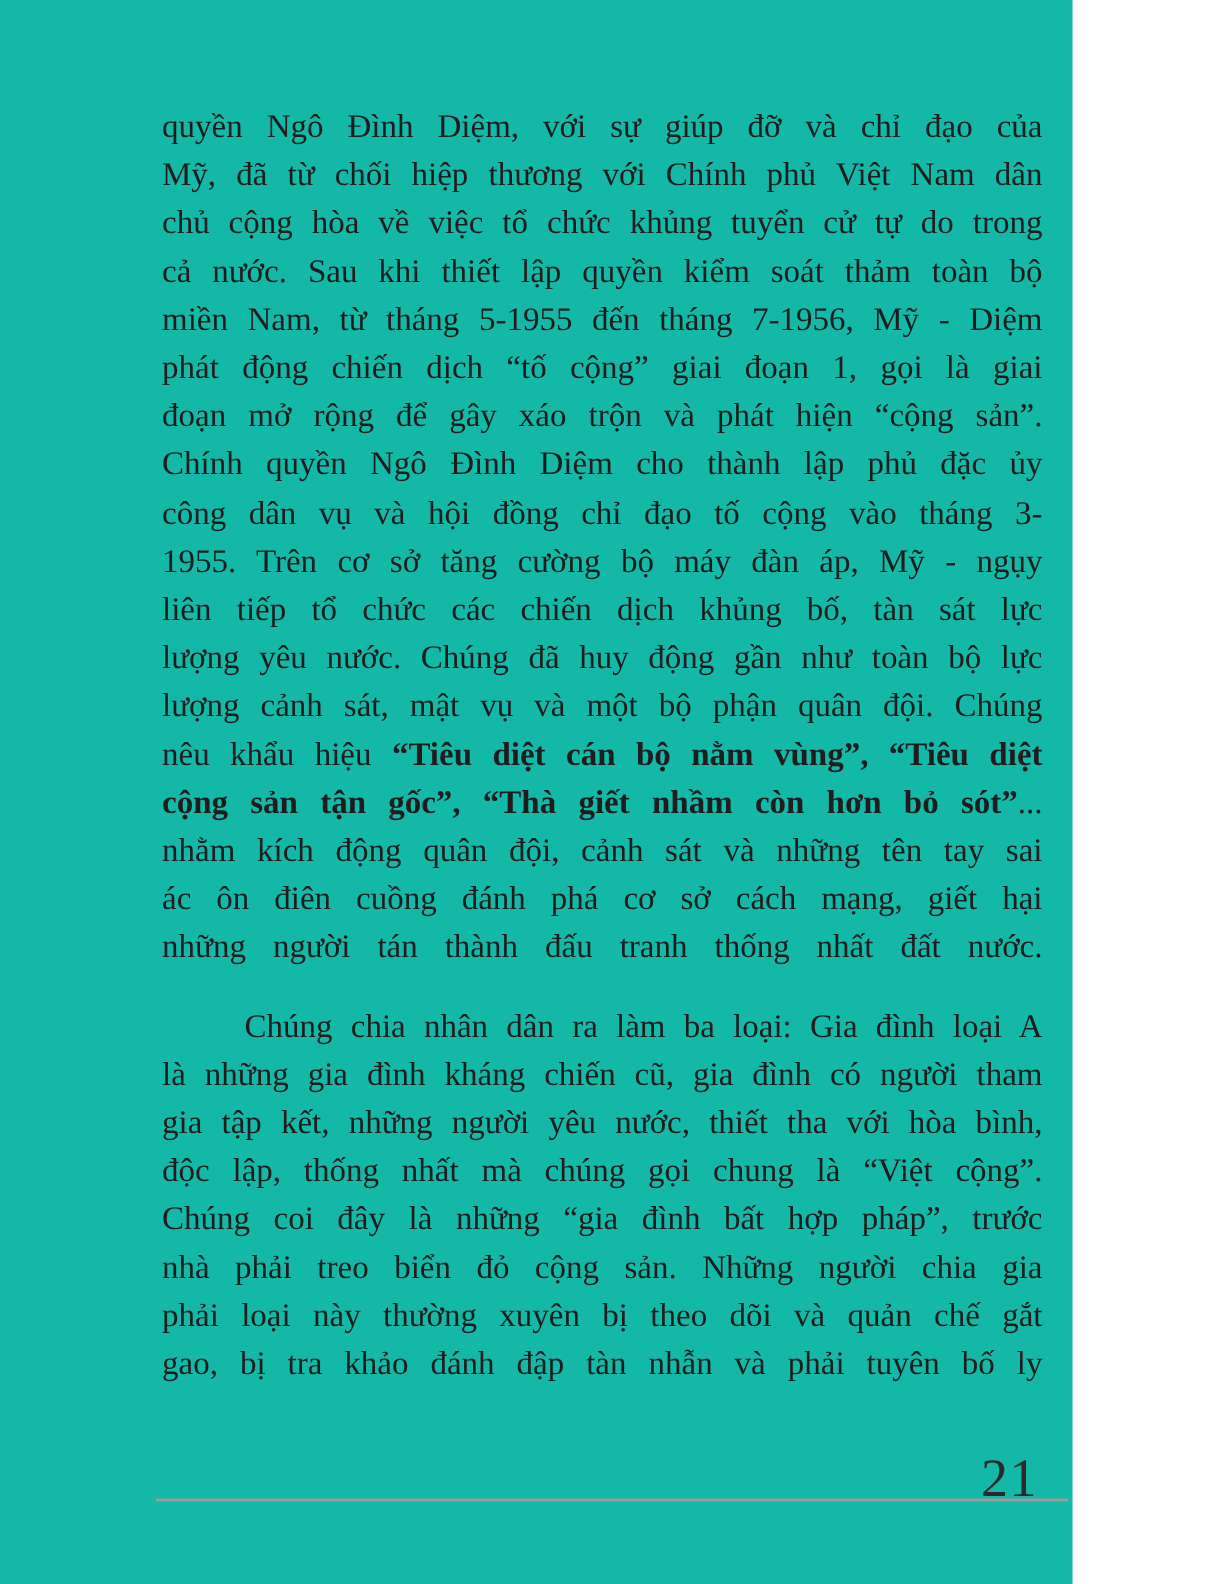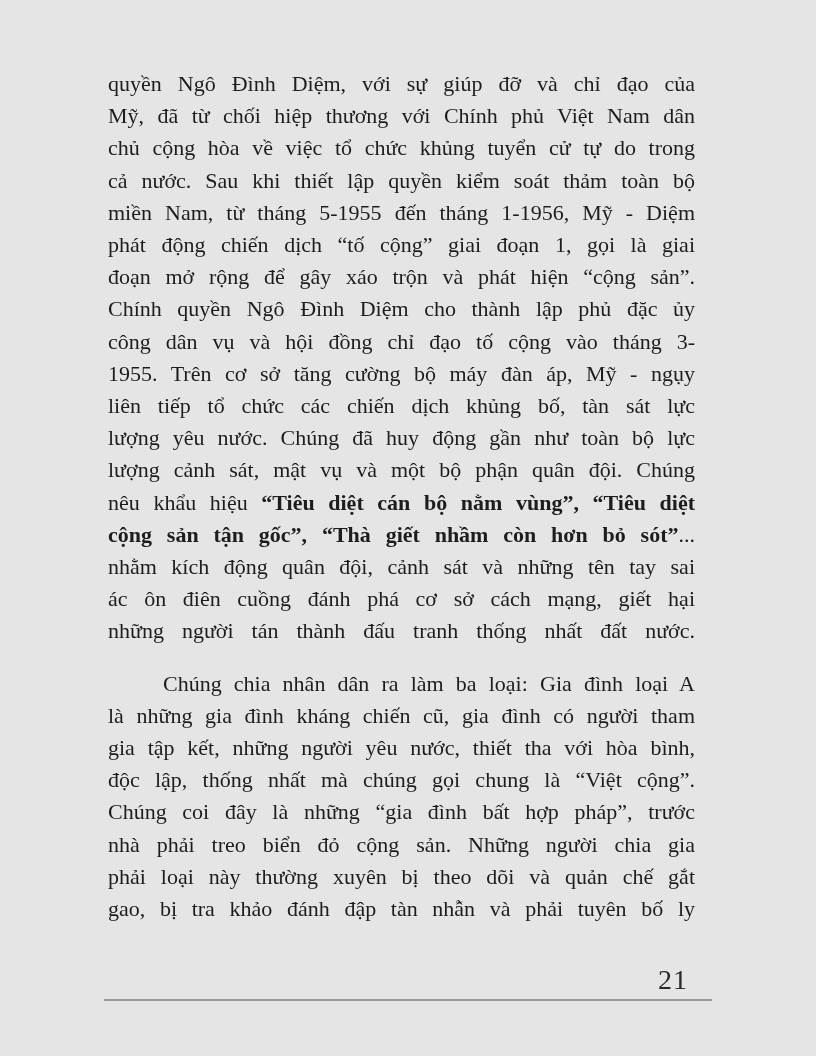--- a/index.html
+++ b/index.html
@@ -1,20 +1,20 @@
 <!DOCTYPE html>
 <html><head>
 <meta charset="utf-8">
 <style>
   html, body { margin: 0; padding: 0; }
   .page {
     position: relative;
-    width: 816px;
+    width: 715px;
     height: 1056px;
-    background: #e5e5e5;
+    background: #14b8a6;
     font-family: "Liberation Serif", "DejaVu Serif", serif;
     color: #1d1d1d;
     overflow: hidden;
   }
   .text-block {
     position: absolute;
     left: 108px;
     top: 68px;
     width: 587px;
     font-size: 22px;
@@ -36,36 +36,36 @@
     width: 608px;
     height: 0;
     border-top: 2px solid #9b9b9b;
   }
   .page-number {
     position: absolute;
     left: 645px;
     top: 964px;
     width: 56px;
     text-align: center;
-    font-size: 28px;
+    font-size: 36px;
     color: #2a2a2a;
     letter-spacing: 1px;
   }
 </style>
 </head>
 <body>
 
 <div class="page">
   <div class="text-block">
       <div class="paragraph">
         <div class="text-line"><span>quyền Ngô Đình Diệm, với sự giúp đỡ và chỉ đạo của</span></div>
         <div class="text-line"><span>Mỹ, đã từ chối hiệp thương với Chính phủ Việt Nam dân</span></div>
         <div class="text-line"><span>chủ cộng hòa về việc tổ chức khủng tuyển cử tự do trong</span></div>
         <div class="text-line"><span>cả nước. Sau khi thiết lập quyền kiểm soát thảm toàn bộ</span></div>
-        <div class="text-line"><span>miền Nam, từ tháng 5-1955 đến tháng 1-1956, Mỹ - Diệm</span></div>
+        <div class="text-line"><span>miền Nam, từ tháng 5-1955 đến tháng 7-1956, Mỹ - Diệm</span></div>
         <div class="text-line"><span>phát động chiến dịch “tố cộng” giai đoạn 1, gọi là giai</span></div>
         <div class="text-line"><span>đoạn mở rộng để gây xáo trộn và phát hiện “cộng sản”.</span></div>
         <div class="text-line"><span>Chính quyền Ngô Đình Diệm cho thành lập phủ đặc ủy</span></div>
         <div class="text-line"><span>công dân vụ và hội đồng chỉ đạo tố cộng vào tháng 3-</span></div>
         <div class="text-line"><span>1955. Trên cơ sở tăng cường bộ máy đàn áp, Mỹ - ngụy</span></div>
         <div class="text-line"><span>liên tiếp tổ chức các chiến dịch khủng bố, tàn sát lực</span></div>
         <div class="text-line"><span>lượng yêu nước. Chúng đã huy động gần như toàn bộ lực</span></div>
         <div class="text-line"><span>lượng cảnh sát, mật vụ và một bộ phận quân đội. Chúng</span></div>
         <div class="text-line"><span>nêu khẩu hiệu </span><span class="bold">“Tiêu diệt cán bộ nằm vùng”, “Tiêu diệt</span></div>
         <div class="text-line"><span class="bold">cộng sản tận gốc”, “Thà giết nhầm còn hơn bỏ sót”</span><span>...</span></div>

